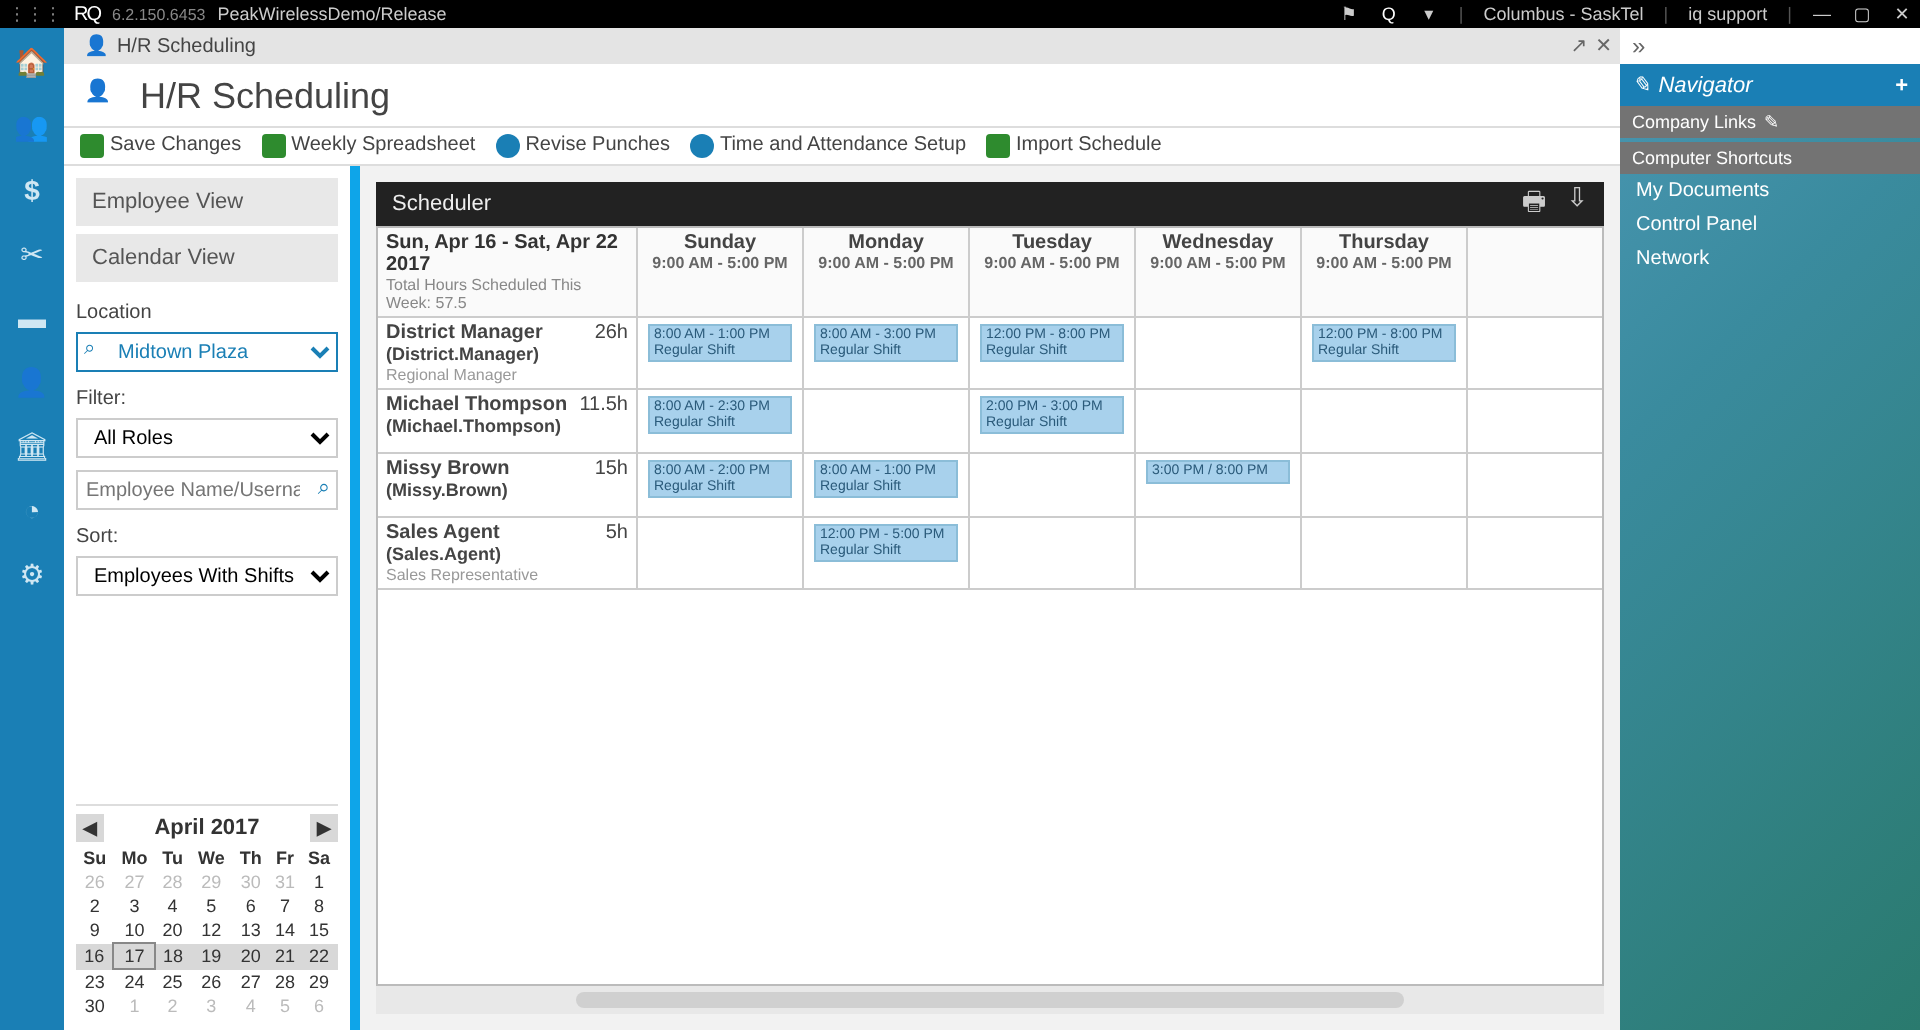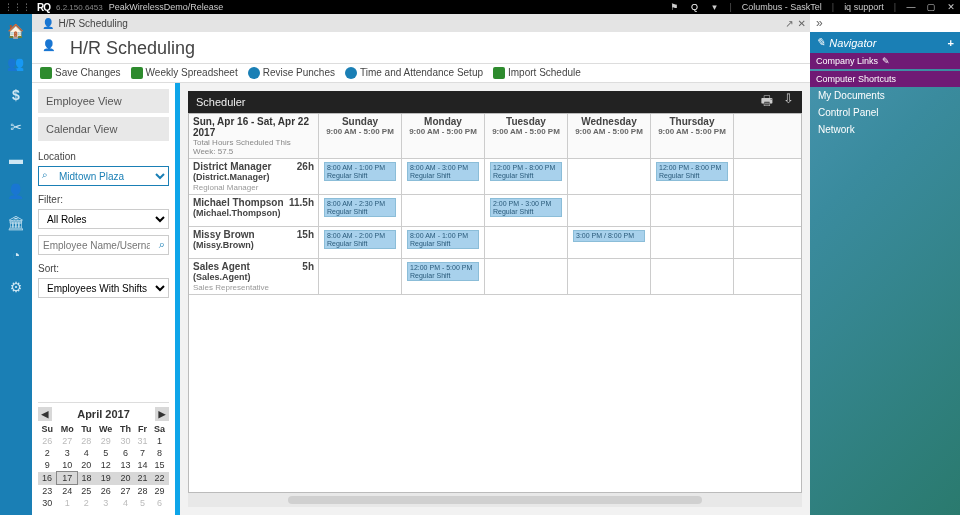--- a/index.html
+++ b/index.html
@@ -1,20 +1,20 @@
 <!DOCTYPE html>
 <html><head>
 <meta charset="utf-8">
 <style>
 *{box-sizing:border-box;margin:0;padding:0;font-family:"Segoe UI",Arial,sans-serif}
 body{width:960px;height:515px;overflow:hidden;background:linear-gradient(135deg,#3b7aa8 0%,#5ba3c9 40%,#3a8b9e 70%,#2a7a6e 100%);font-size:11px;color:#333}
 
 .titlebar{height:14px;background:#000;color:#bbb;font-size:9px;display:flex;align-items:center;padding:0 4px;justify-content:space-between}
 .titlebar .tleft{display:flex;align-items:center;gap:6px}
-.titlebar .rq{color:#fff;font-weight:bold;font-size:10px;letter-spacing:-1px}
+.titlebar .rq{color:#fff;font-weight:normal;font-size:10px;letter-spacing:-1px}
 .titlebar .tright{display:flex;align-items:center;gap:10px;color:#ccc}
 .titlebar .sep{color:#555}
 .titlebar .ticon{width:10px;height:10px;display:inline-flex;align-items:center;justify-content:center}
 
 .shell{display:flex;height:501px}
 .leftnav{width:32px;background:#1a7fb5;display:flex;flex-direction:column;align-items:center;gap:14px;padding-top:8px}
 .leftnav .nicon{width:18px;height:18px;color:#cfe7f3;display:flex;align-items:center;justify-content:center;font-size:14px;cursor:pointer}
 .leftnav .nicon.active{color:#fff}
 .center{flex:1;display:flex;flex-direction:column;background:#f2f2f2;overflow:hidden}
 
@@ -60,31 +60,31 @@
 .row{display:flex;border-bottom:1px solid #ccc;min-height:32px}
 .row.hdr2{min-height:34px;background:#fafafa}
 .cell{border-right:1px solid #ccc;padding:2px 4px;font-size:9px;overflow:hidden}
 .cell.emp{width:130px;flex-shrink:0}
 .cell.day{width:83px;flex-shrink:0;text-align:center}
 .cell.dayhdr{font-weight:bold;color:#444;font-size:10px;text-align:center}
 .cell.dayhdr .sub{font-weight:bold;font-size:8px;color:#666}
 .emptitle{font-size:9px;color:#444}
 .emptitle b{font-weight:bold;font-size:10px}
 .emptitle .sub{font-size:8px;color:#999}
-.emptitle .hrs{float:right;font-weight:bold;font-size:10px}
+.emptitle .hrs{float:right;font-weight:normal;font-size:10px}
 .shift{background:#a8d1ec;font-size:7px;color:#2a5a7a;text-align:left;padding:1px 2px;margin:1px;border:1px solid #8bbdd8;line-height:1.1}
 
 .bottomscroll{height:14px;background:#e8e8e8;display:flex;align-items:center;padding:0 100px}
 .bottomscroll .track{flex:1;height:8px;background:#d0d0d0;border-radius:4px}
 
 .navpane{width:150px;display:flex;flex-direction:column;color:#fff;font-size:10px}
 .navcollapse{height:18px;background:#fff;display:flex;align-items:center;padding-left:6px;color:#666;font-size:12px}
 .npheader{background:#1a7fb5;display:flex;align-items:center;padding:4px 6px;font-style:italic;font-size:11px}
 .npheader .plus{margin-left:auto;font-weight:bold;font-style:normal}
-.npsection{background:#701a75;padding:3px 6px;font-size:9px;display:flex;align-items:center;gap:4px}
+.npsection{background:#737373;padding:3px 6px;font-size:9px;display:flex;align-items:center;gap:4px}
 .nplink{padding:3px 8px;color:#fff;cursor:pointer}
 .npsection2{margin-top:2px}
 </style>
 </head>
 <body>
 
 <div class="titlebar">
   <div class="tleft">
     <span style="color:#888">⋮⋮⋮</span>
     <span class="rq">RQ</span>

